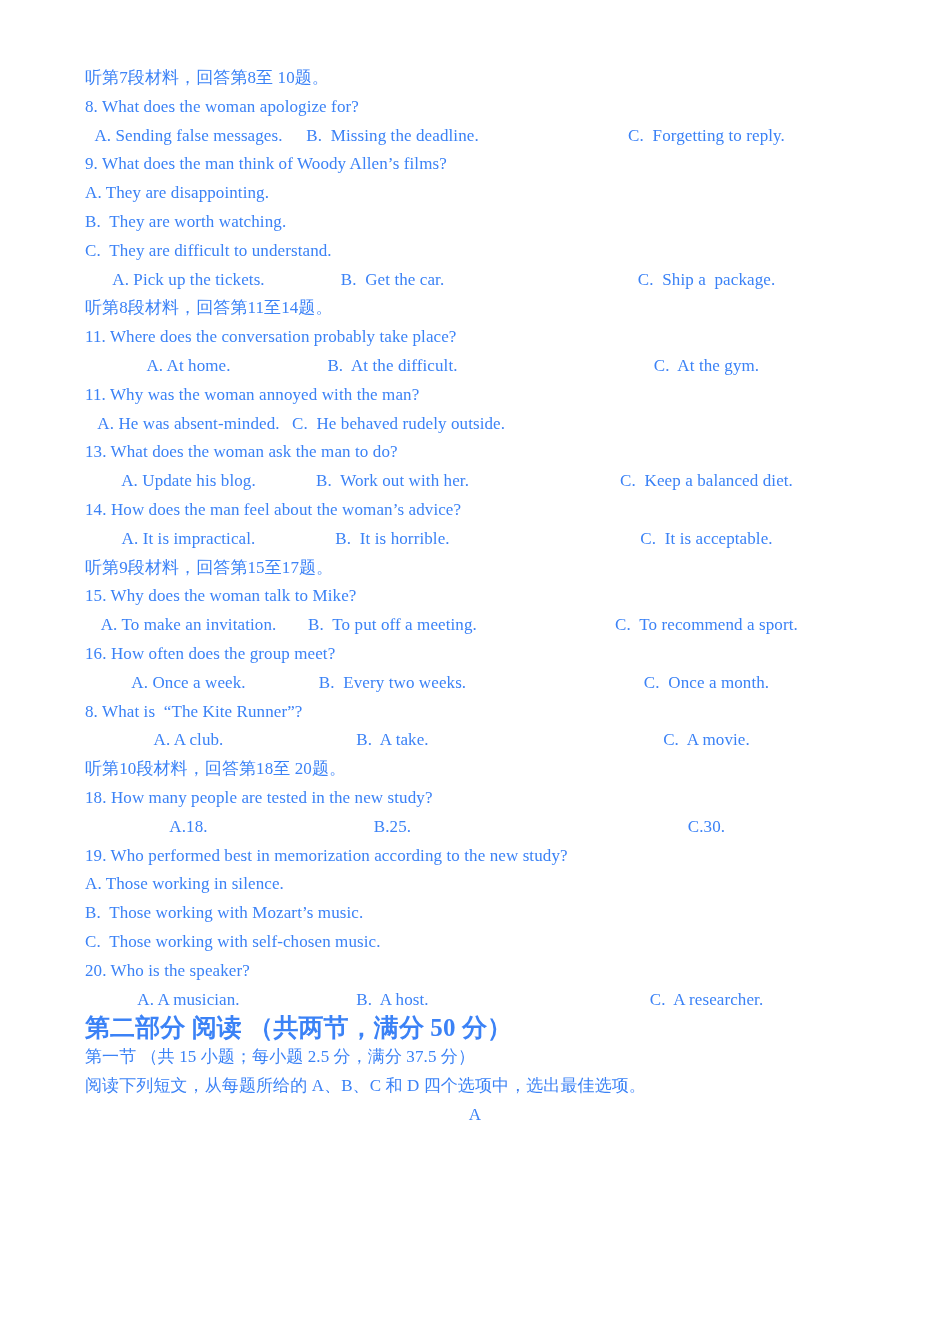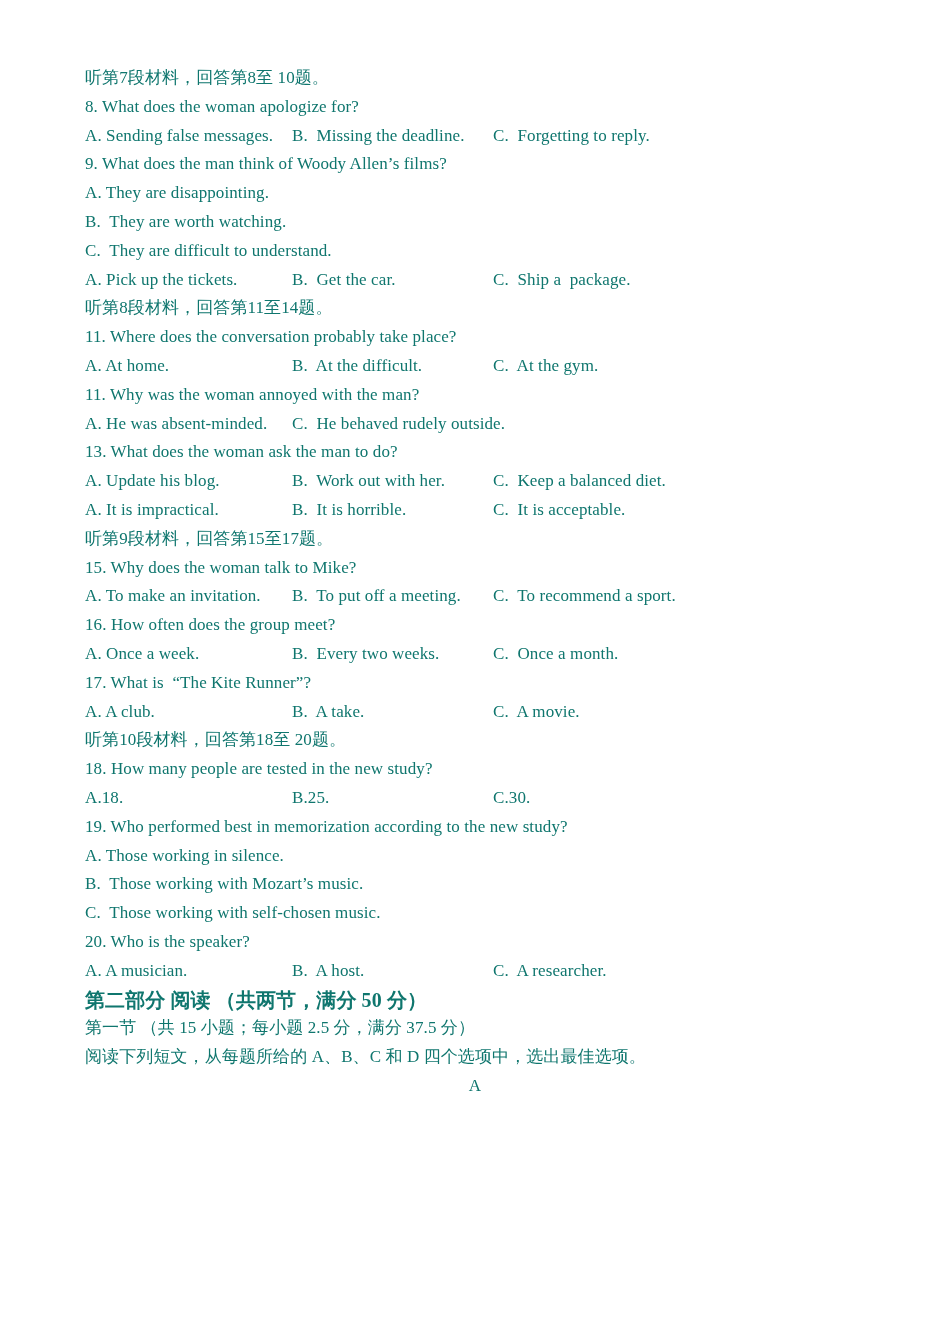--- a/index.html
+++ b/index.html
@@ -5,21 +5,21 @@
   html, body {
     margin: 0;
     padding: 0;
     background: #ffffff;
   }
   .page {
     position: relative;
     width: 950px;
     height: 1344px;
     background: #ffffff;
-    color: #0f766e;
+    color: #3b82f6;
     font-family: "Liberation Serif", "DejaVu Serif", serif;
     font-size: 17px;
     overflow: hidden;
   }
   .content {
     position: absolute;
     top: 64px;
     left: 85px;
     width: 835px;
   }
@@ -27,24 +27,25 @@
     line-height: 28.8px;
     white-space: pre;
     letter-spacing: 0.1px;
   }
   .opts {
     display: grid;
     grid-template-columns: 207px 201px auto;
   }
   .opts span {
     white-space: pre;
+    text-align: center;
   }
   .heading {
     font-weight: bold;
-    font-size: 20px;
+    font-size: 25px;
   }
   .center-line {
     position: relative;
     left: -85px;
     width: 950px;
     text-align: center;
   }
 </style>
 </head>
 <body>
@@ -59,27 +60,28 @@
       <div class="line">B.  They are worth watching.</div>
       <div class="line">C.  They are difficult to understand.</div>
       <div class="line opts"><span>A. Pick up the tickets.</span><span>B.  Get the car.</span><span>C.  Ship a  package.</span></div>
       <div class="line">听第8段材料，回答第11至14题。</div>
       <div class="line">11. Where does the conversation probably take place?</div>
       <div class="line opts"><span>A. At home.</span><span>B.  At the difficult.</span><span>C.  At the gym.</span></div>
       <div class="line">11. Why was the woman annoyed with the man?</div>
       <div class="line opts"><span>A. He was absent-minded.</span><span>C.  He behaved rudely outside.</span></div>
       <div class="line">13. What does the woman ask the man to do?</div>
       <div class="line opts"><span>A. Update his blog.</span><span>B.  Work out with her.</span><span>C.  Keep a balanced diet.</span></div>
+      <div class="line">14. How does the man feel about the woman’s advice?</div>
       <div class="line opts"><span>A. It is impractical.</span><span>B.  It is horrible.</span><span>C.  It is acceptable.</span></div>
       <div class="line">听第9段材料，回答第15至17题。</div>
       <div class="line">15. Why does the woman talk to Mike?</div>
       <div class="line opts"><span>A. To make an invitation.</span><span>B.  To put off a meeting.</span><span>C.  To recommend a sport.</span></div>
       <div class="line">16. How often does the group meet?</div>
       <div class="line opts"><span>A. Once a week.</span><span>B.  Every two weeks.</span><span>C.  Once a month.</span></div>
-      <div class="line">17. What is  “The Kite Runner”?</div>
+      <div class="line">8. What is  “The Kite Runner”?</div>
       <div class="line opts"><span>A. A club.</span><span>B.  A take.</span><span>C.  A movie.</span></div>
       <div class="line">听第10段材料，回答第18至 20题。</div>
       <div class="line">18. How many people are tested in the new study?</div>
       <div class="line opts"><span>A.18.</span><span>B.25.</span><span>C.30.</span></div>
       <div class="line">19. Who performed best in memorization according to the new study?</div>
       <div class="line">A. Those working in silence.</div>
       <div class="line">B.  Those working with Mozart’s music.</div>
       <div class="line">C.  Those working with self-chosen music.</div>
       <div class="line">20. Who is the speaker?</div>
       <div class="line opts"><span>A. A musician.</span><span>B.  A host.</span><span>C.  A researcher.</span></div>

